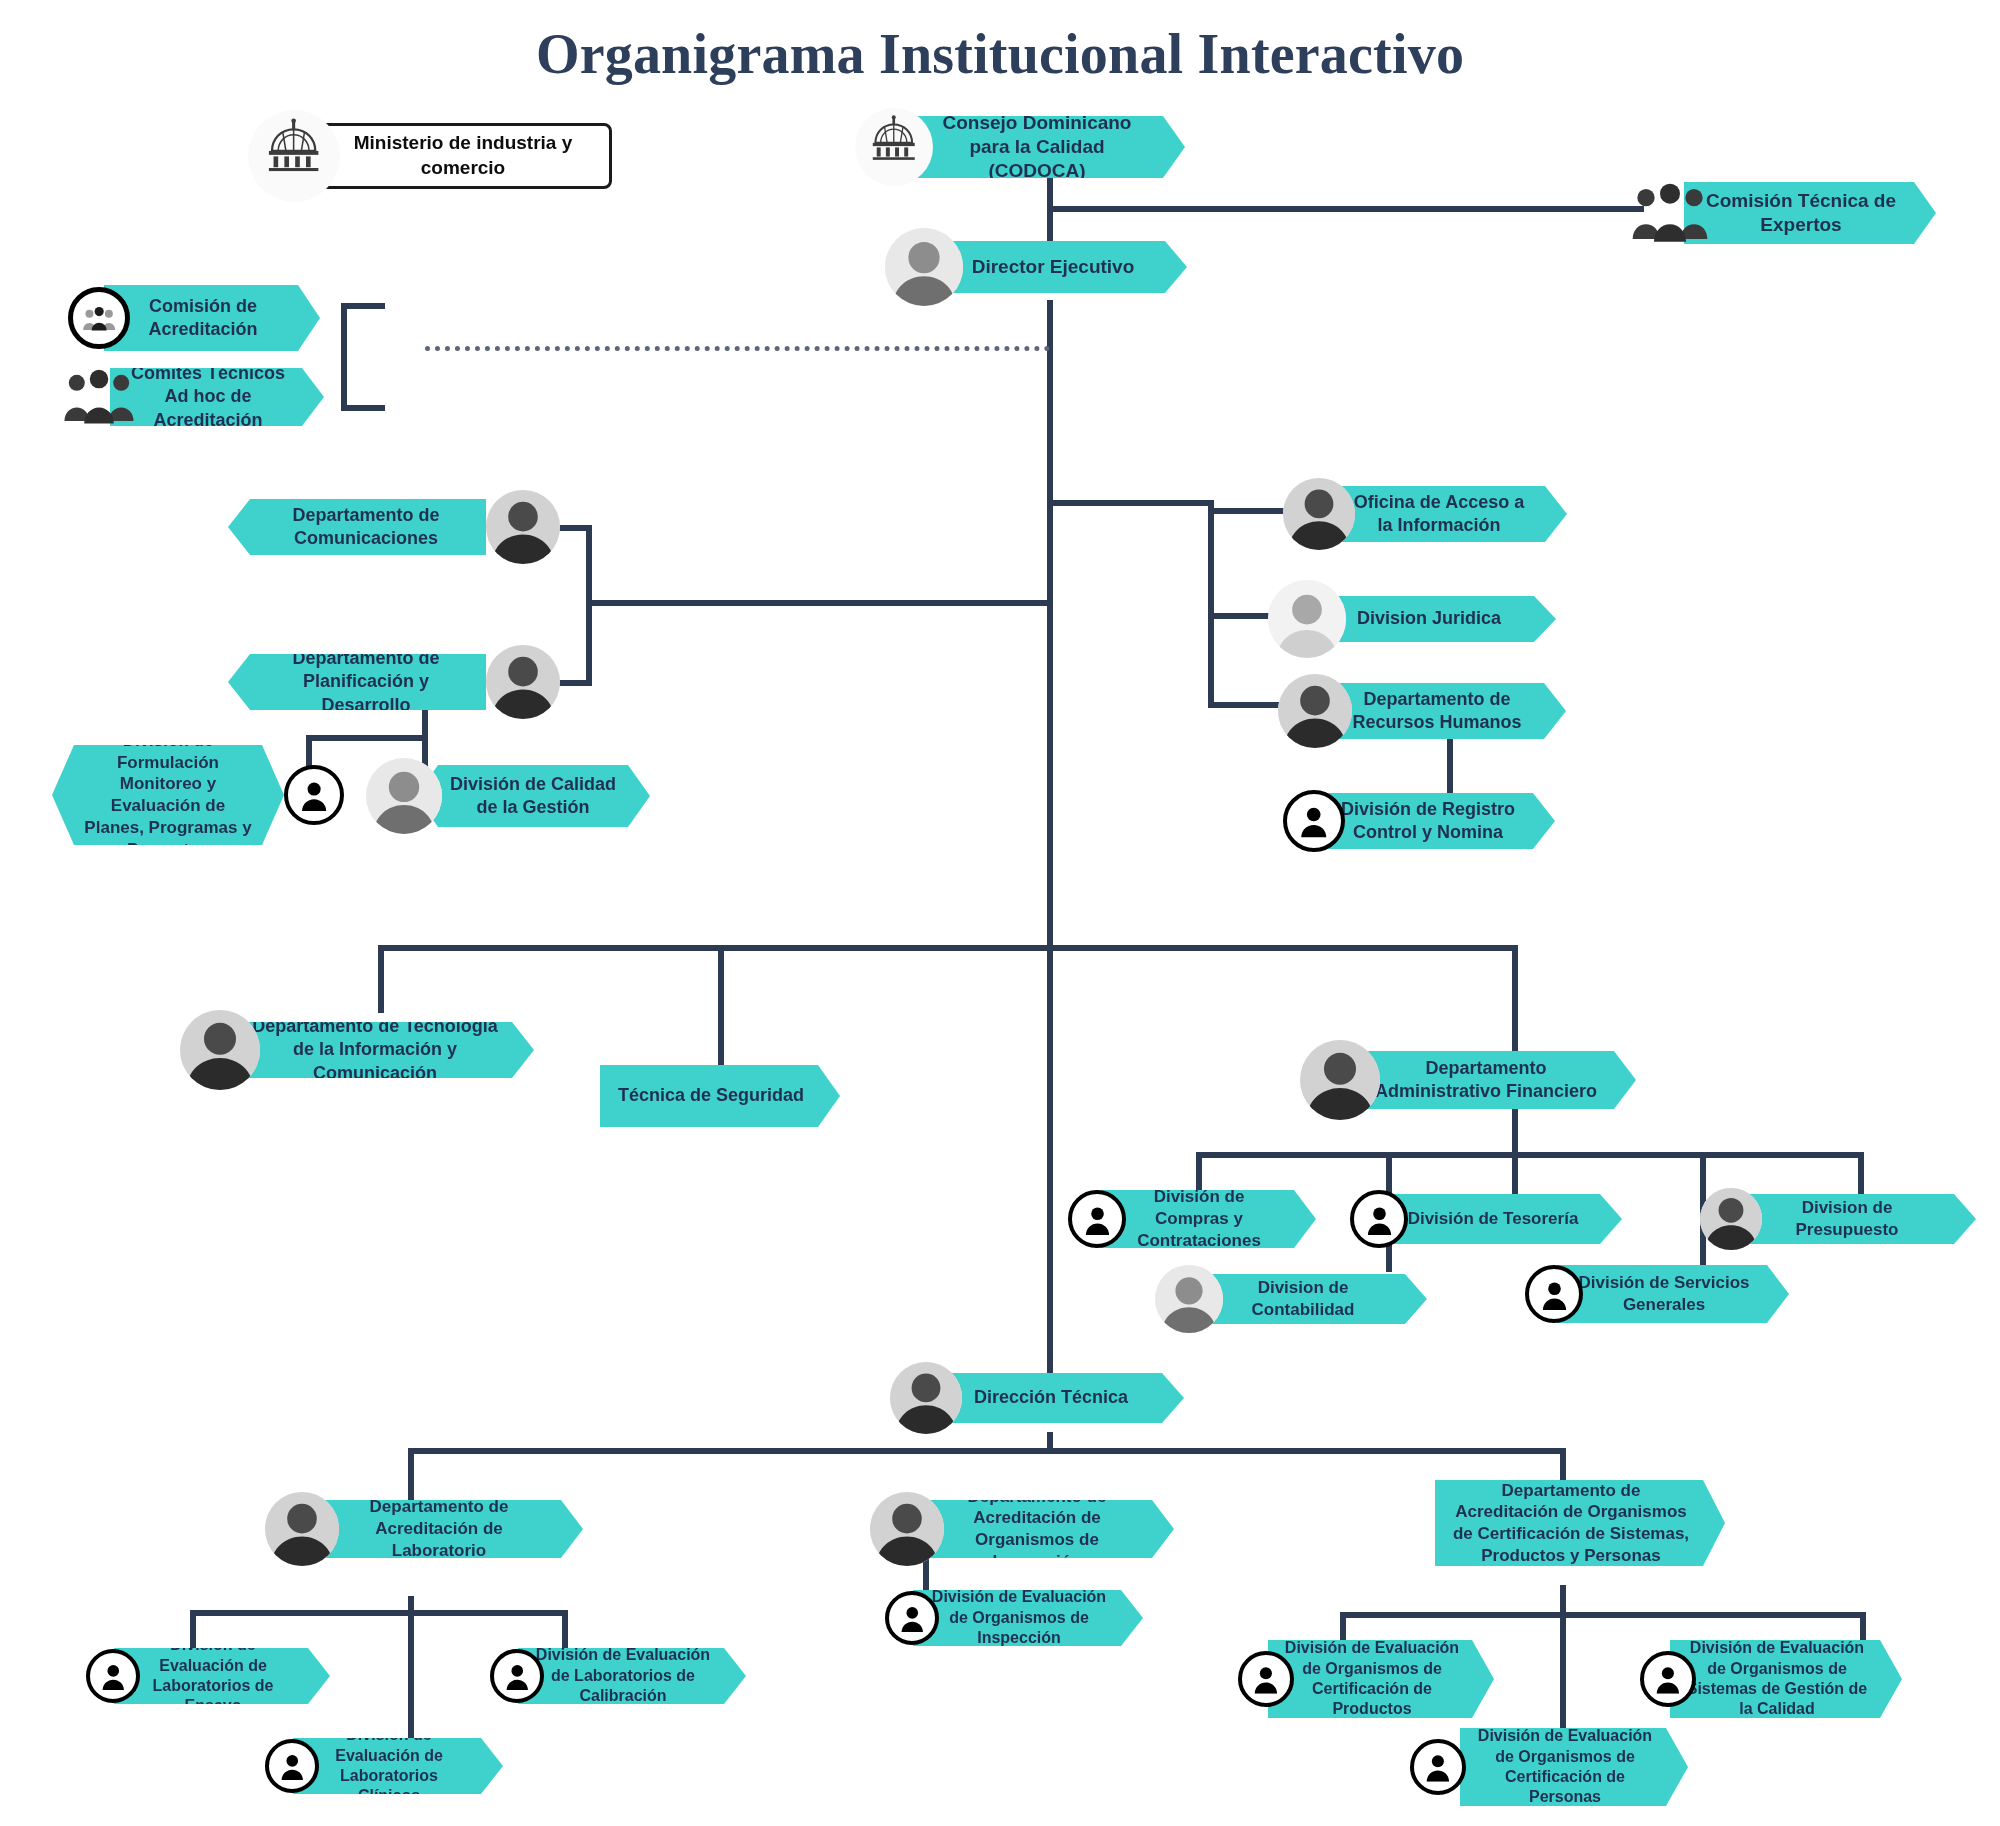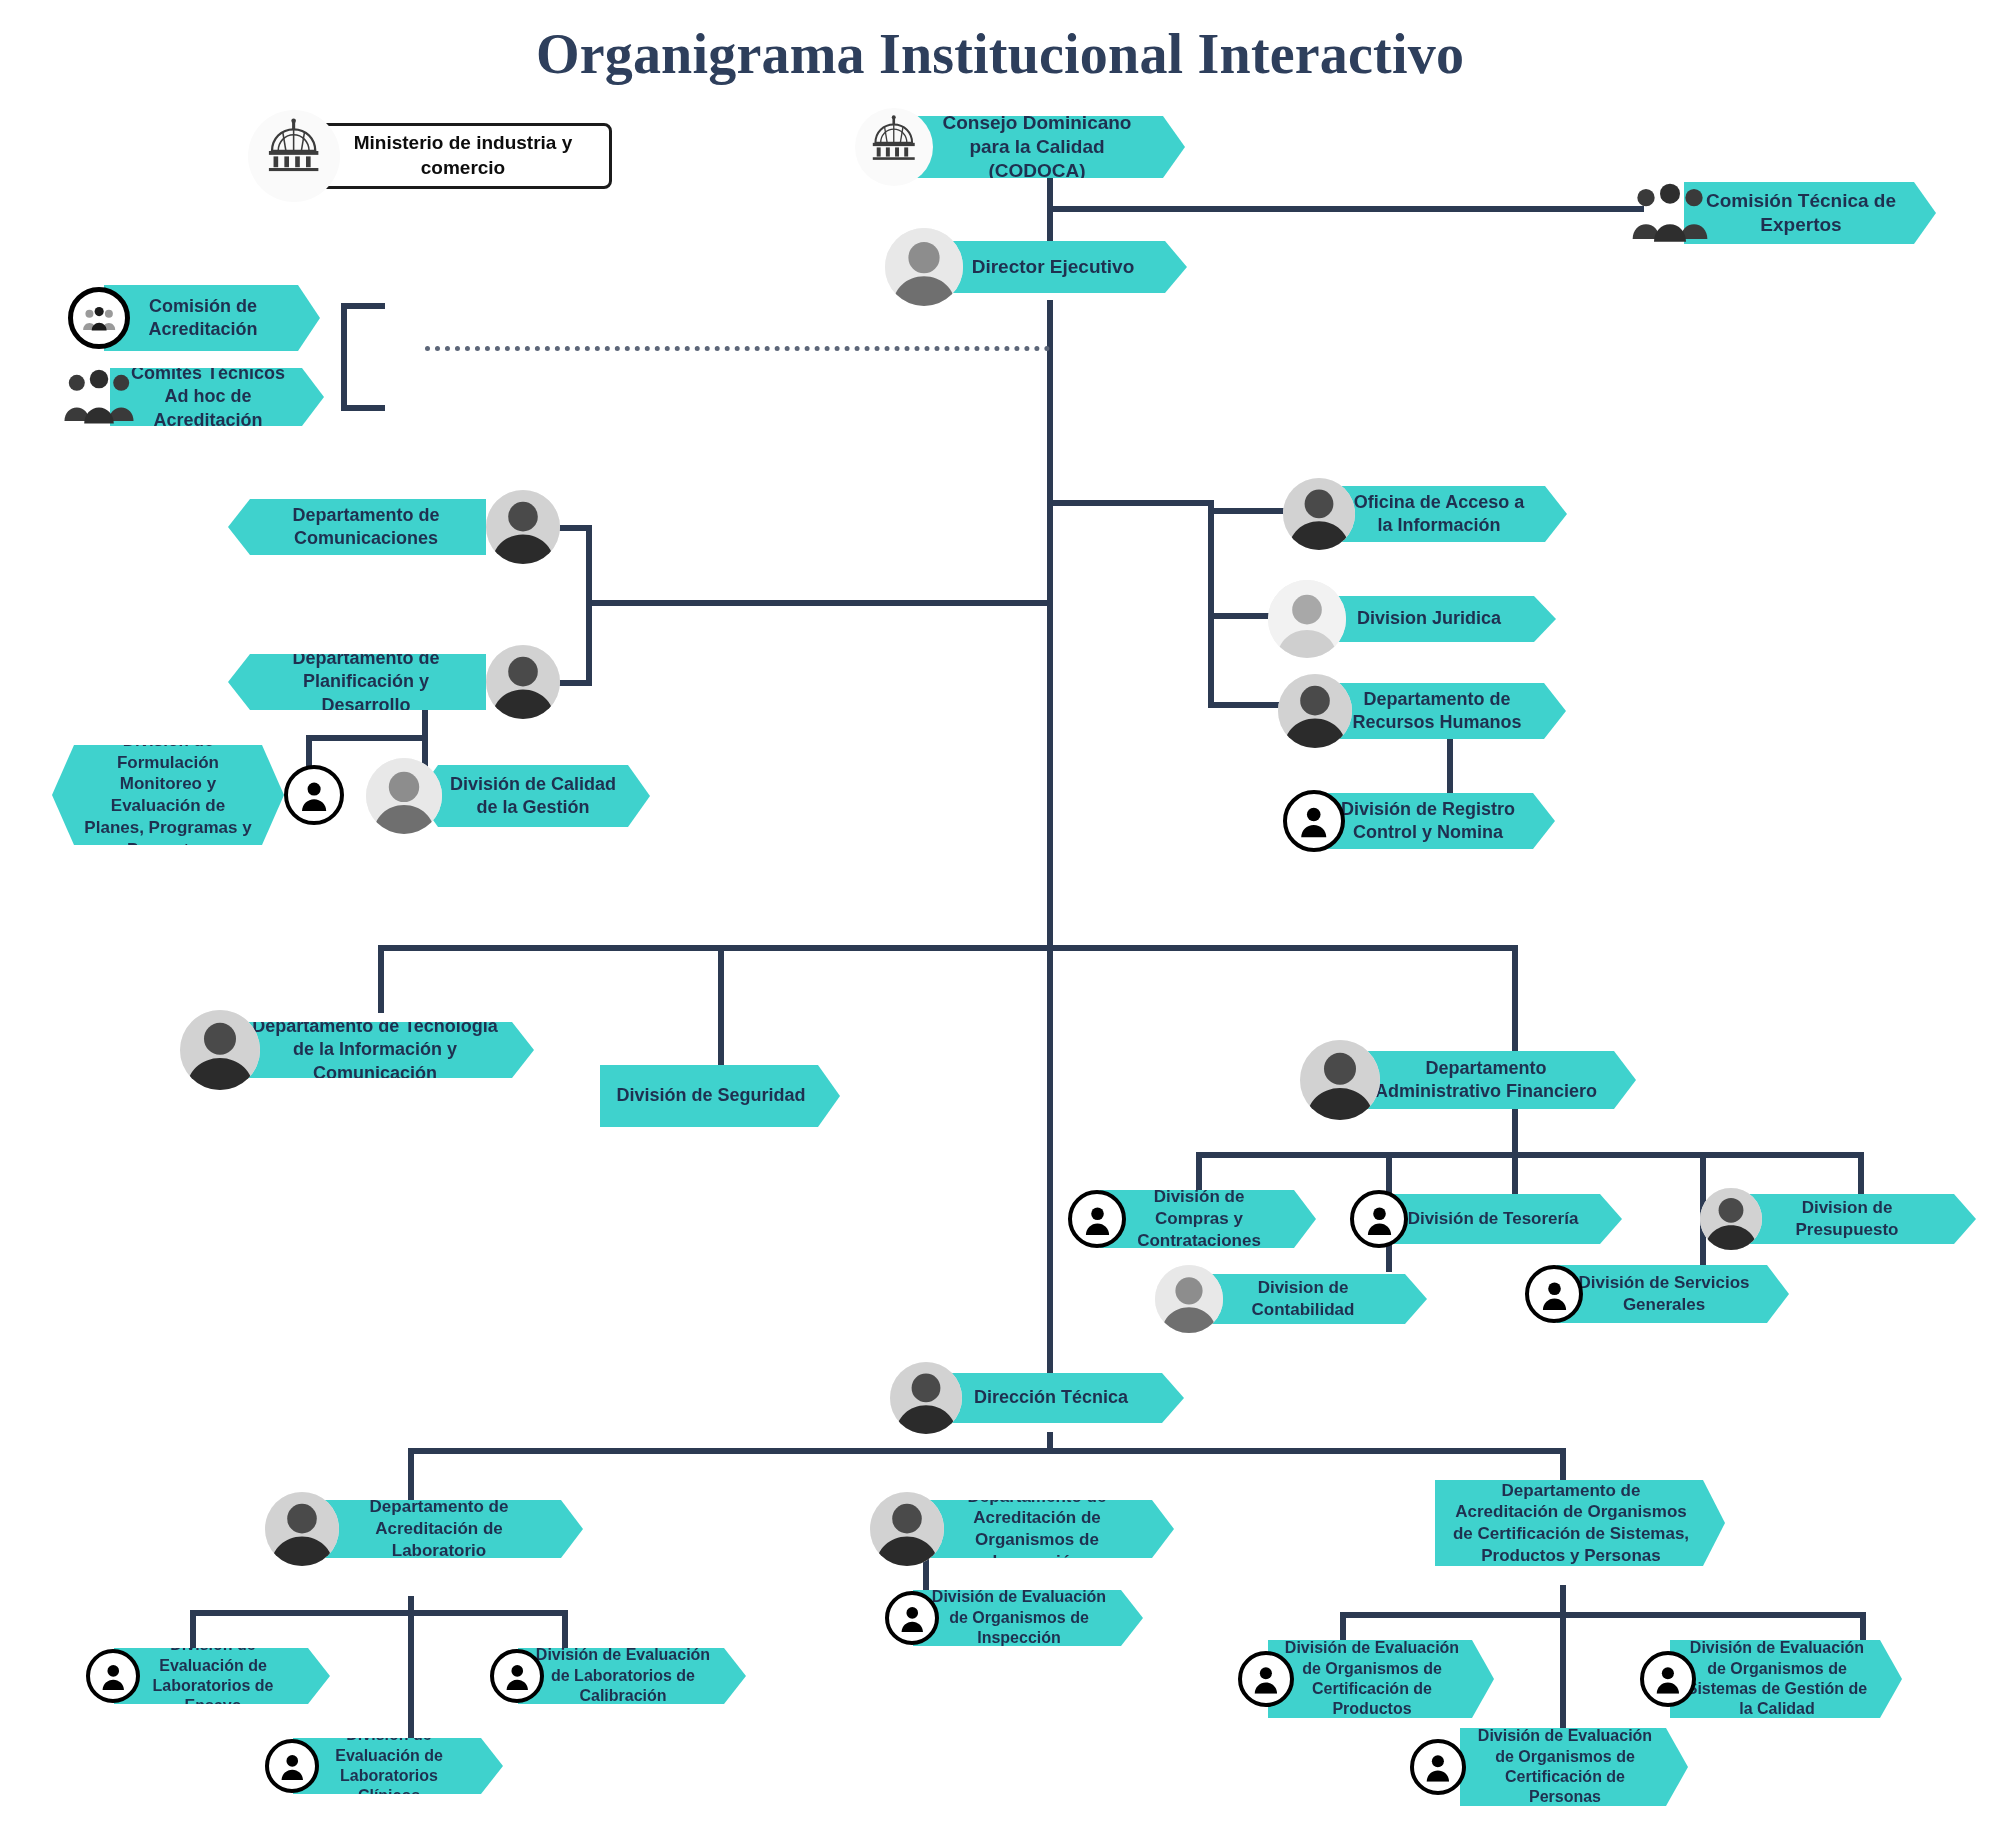--- a/index.html
+++ b/index.html
@@ -398,21 +398,21 @@
   <div class="node" style="left:180px; top:985px;margin-top:25px;">
     <div class="avatar" style="width:80px; height:80px;">
       <svg viewBox="0 0 100 100">
           <use href="#ico-portrait-dark"></use>
         </svg>
     </div>
     <div class="chev right nudge-r" style="width:300px; height:56px; font-size:18px;">Departamento de Tecnología de la Información y Comunicación</div>
   </div>
 
   <div class="node" style="left:600px; top:1065px;">
-    <div class="chev right" style="width:240px; height:62px; font-size:18px;">División de Seguridad</div>
+    <div class="chev right" style="width:240px; height:62px; font-size:18px;">Técnica de Seguridad</div>
   </div>
 
   <div class="node" style="left:1300px; top:1040px;">
     <div class="avatar" style="width:80px; height:80px;">
       <svg viewBox="0 0 100 100">
           <use href="#ico-portrait-dark"></use>
         </svg>
     </div>
     <div class="chev right nudge-r" style="width:282px; height:58px; font-size:18px;">Departamento Administrativo Financiero</div>
   </div>

